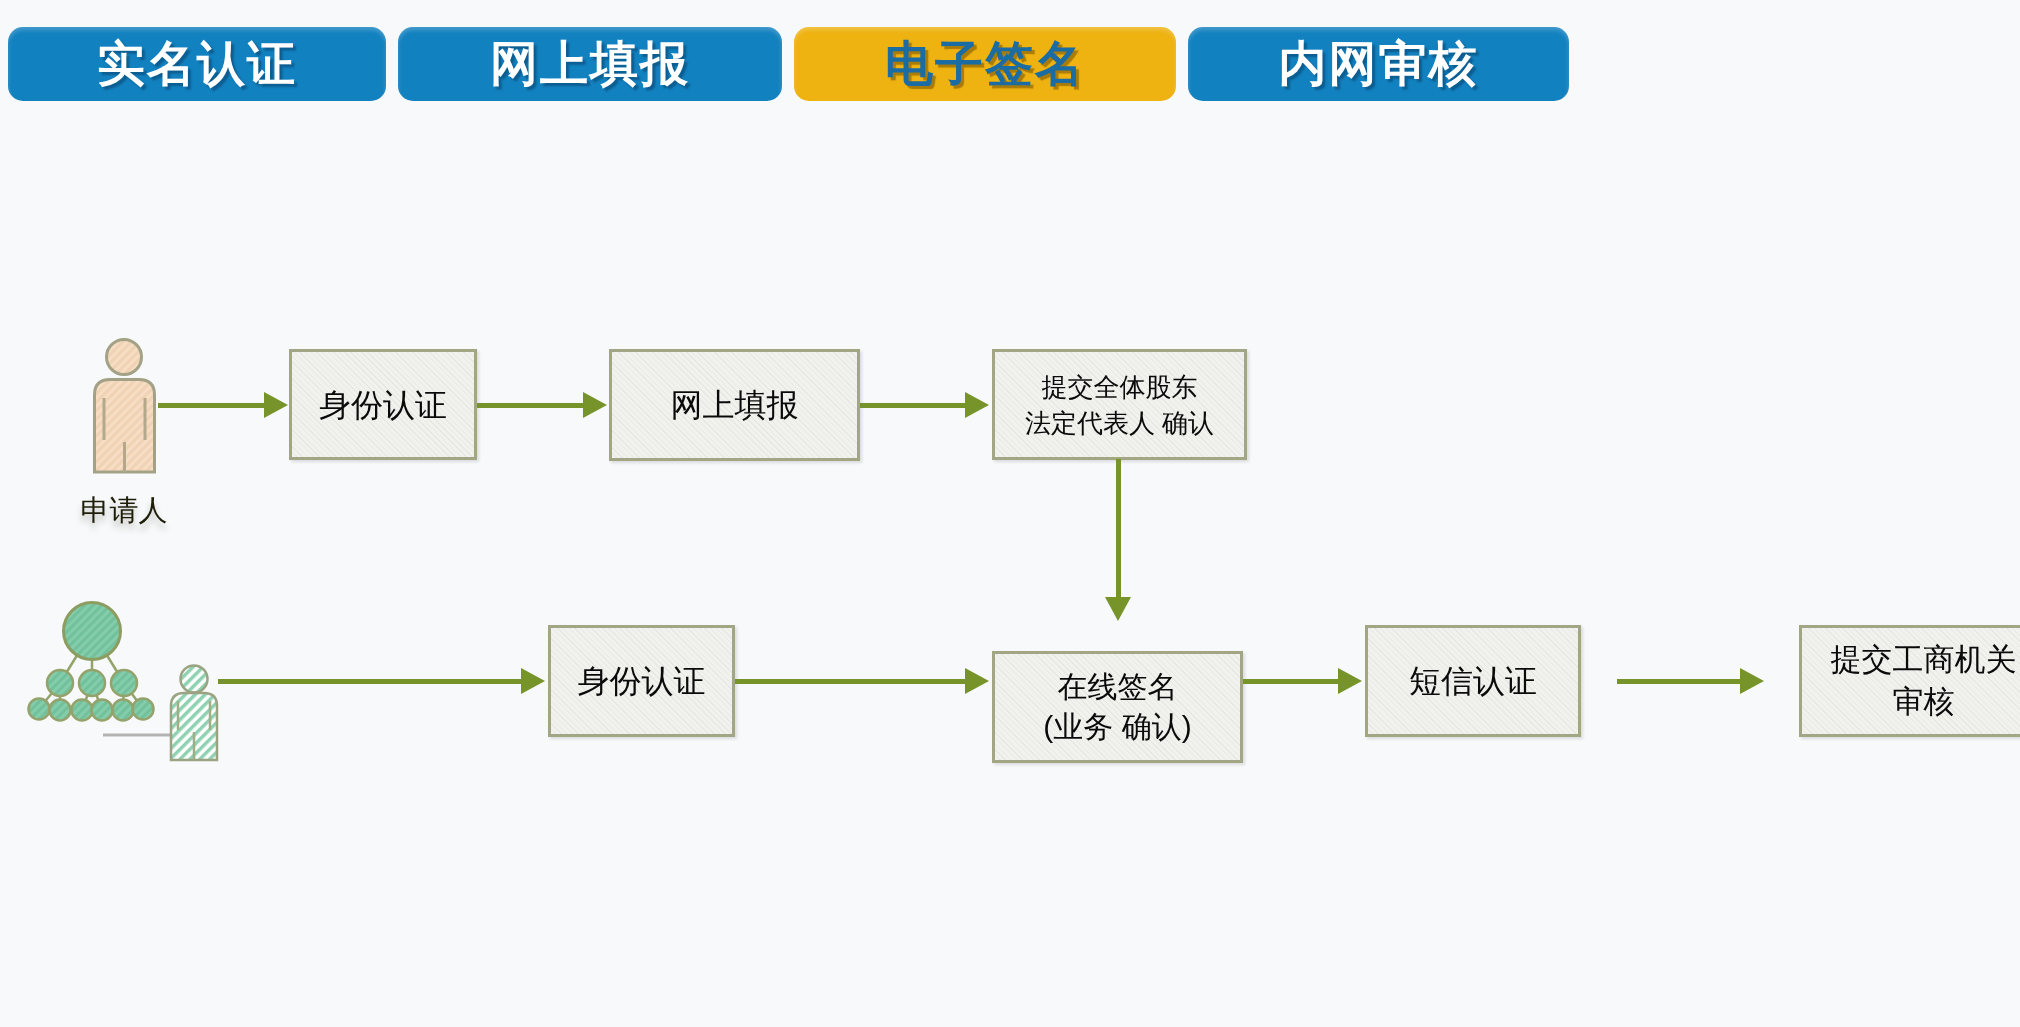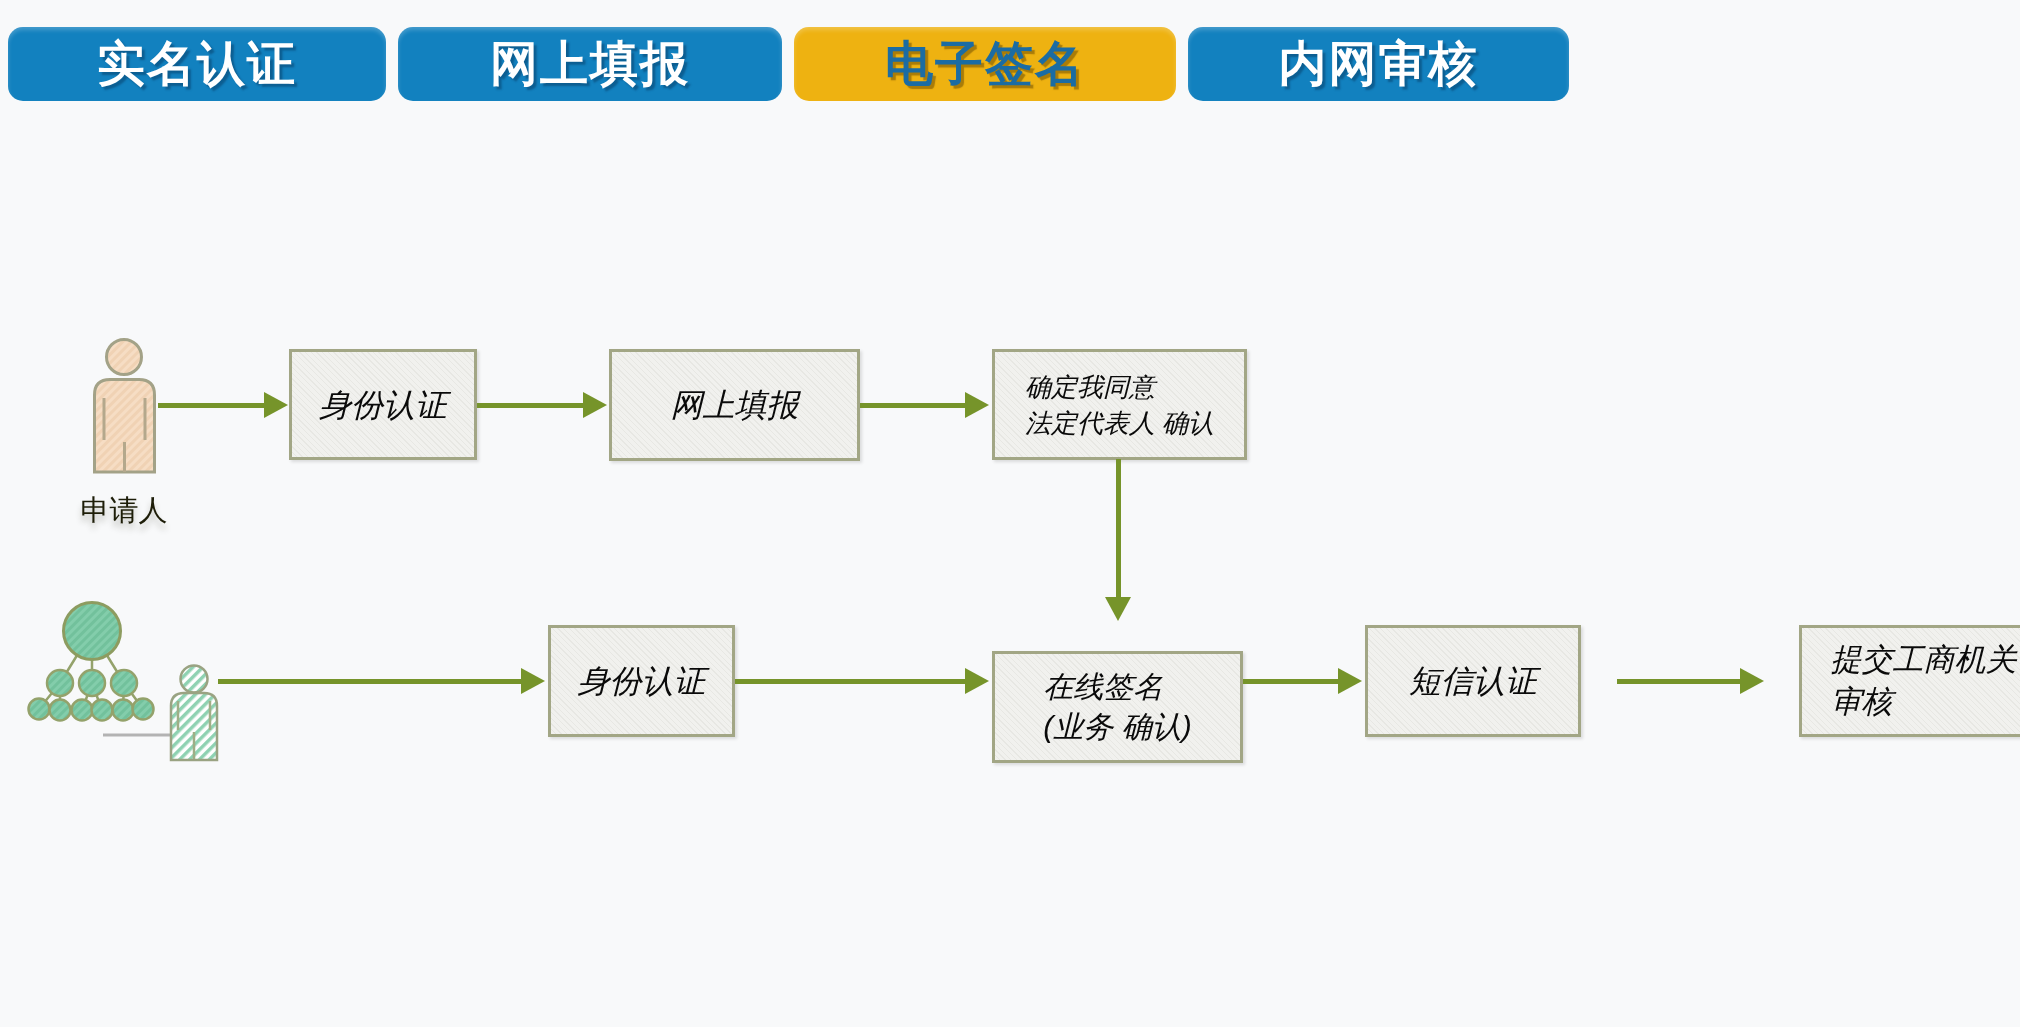--- a/index.html
+++ b/index.html
@@ -46,22 +46,22 @@
   .box{
     position:absolute; box-sizing:border-box;
     border:3px solid var(--box_border,#a2a685);
     background:
       repeating-linear-gradient(45deg,
         rgba(255,255,255,0) 0 3px, rgba(196,196,188,.22) 3px 4px),
       var(--box_bg,#f1f1ee);
     box-shadow:2px 2px 3px rgba(0,0,0,.12);
     color:var(--box_text,#0a0a0a);
     display:flex; align-items:center; justify-content:center;
-    white-space:pre-line;
-    font-size:32px; line-height:40px;font-style:italic;
+    text-align:center; white-space:pre-line;
+    font-size:32px; line-height:40px;
   }
   .b1{left:289px;top:349px;width:188px;height:111px;}
   .b2{left:609px;top:349px;width:251px;height:112px;}
   .b3{left:992px;top:349px;width:255px;height:111px;font-size:26px;line-height:36px;}
   .b4{left:548px;top:625px;width:187px;height:112px;}
   .b5{left:992px;top:625px;width:251px;height:112px;font-size:30px;line-height:40px;margin-top:26px;}
   .b6{left:1365px;top:625px;width:216px;height:112px;}
   .b7{left:1767px;top:625px;width:249px;height:112px;font-size:31px;line-height:42px;margin-left:32px;}
 
   
@@ -120,21 +120,21 @@
   <div class="hline a1"></div>
   <div class="harrow a1h"></div>
   <div class="box b1">身份认证</div>
 
   <div class="hline a2"></div>
   <div class="harrow a2h"></div>
   <div class="box b2">网上填报</div>
 
   <div class="hline a3"></div>
   <div class="harrow a3h"></div>
-  <div class="box b3">确定我同意
+  <div class="box b3">提交全体股东
 法定代表人 确认</div>
 
   <div class="vline ad"></div>
   <div class="varrow adh"></div>
 
   <svg class="group-svg" viewBox="0 0 210 180">
     <defs>
       <pattern id="gp" width="6" height="6" patternUnits="userSpaceOnUse" patternTransform="rotate(45)">
         <rect width="6" height="6" fill="#83cdab"></rect>
         <rect width="3" height="6" fill="#72c19c"></rect>

